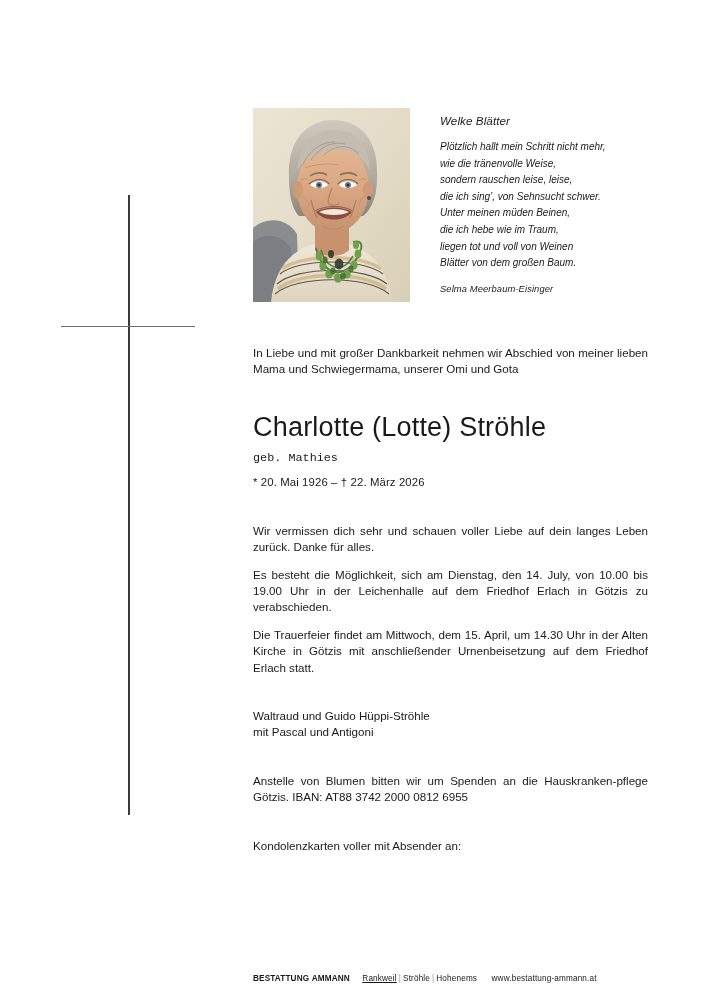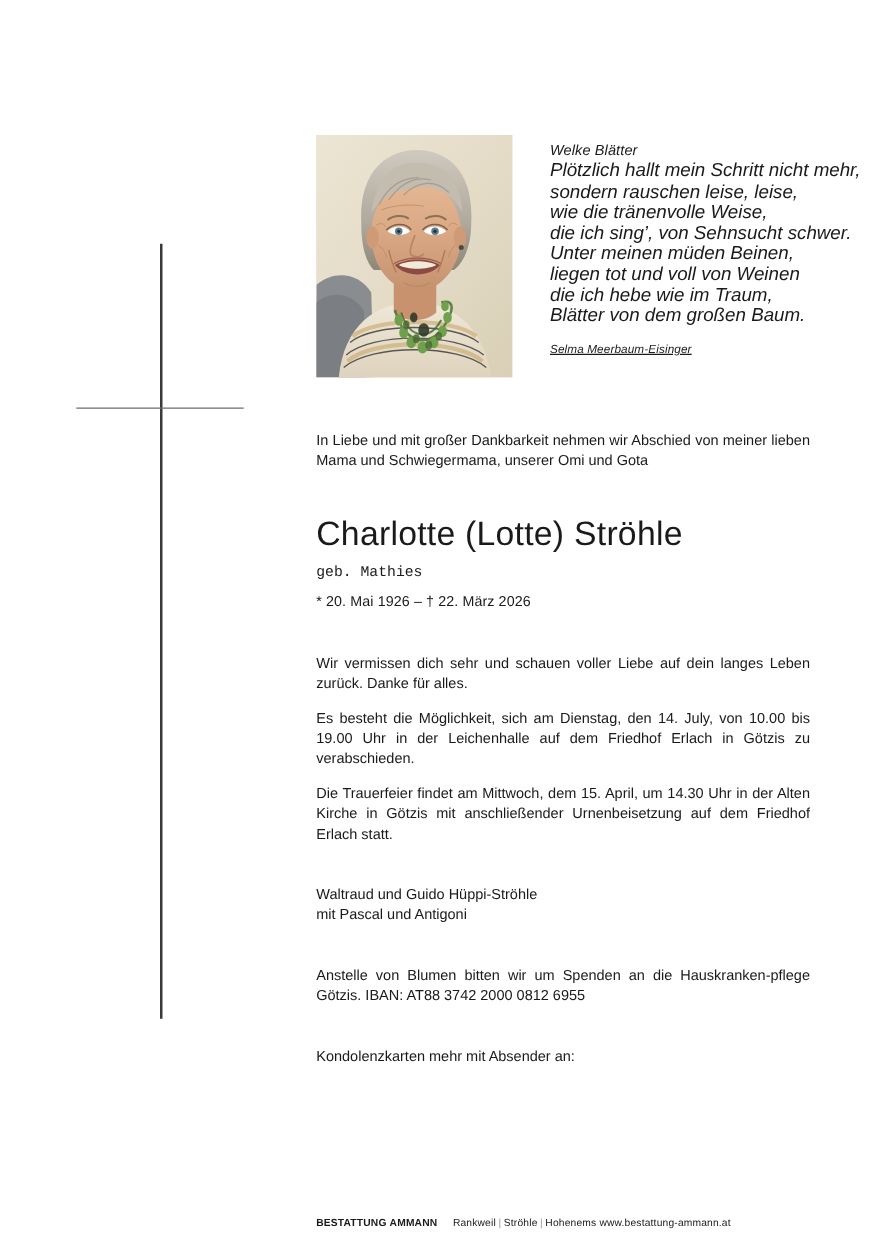--- a/index.html
+++ b/index.html
@@ -51,33 +51,33 @@
     position: absolute;
     left: 440px;
     top: 112px;
     width: 225px;
     font-style: italic;
     color: #1a1a1a;
   }
   .poem-title {
     font-size: 11.6px;
     line-height: 17px;
+    margin-bottom: 10px;
     letter-spacing: .1px;
   }
   .poem-line {
-    font-size: 15px;
+    font-size: 10px;
     line-height: 16.6px;
     white-space: nowrap;
   }
   .poem-author {
     font-size: 9.4px;
     line-height: 14px;
     margin-top: 10px;
     letter-spacing: .1px;
-    text-decoration: underline;
   }
 
   
   .content {
     position: absolute;
     left: 253px;
     top: 345px;
     width: 395px;
   }
 
@@ -124,22 +124,22 @@
     top: 973px;
     font-size: 8.2px;
     line-height: 12px;
     color: #1a1a1a;
     white-space: nowrap;
     letter-spacing: .15px;
   }
   .footer .brand-light { font-weight: 700; }
   .footer .brand-bold { font-weight: 700; }
   .footer .sep { margin: 0 2px; color: #9a9a9a; }
-  .footer .towns { margin-left: 10px; font-weight: 400; }
-  .footer .site { margin-left: 0; font-weight: 400; }
+  .footer .towns { margin-left: 10px; font-weight: 400; text-decoration: underline; }
+  .footer .site { margin-left: 12px; font-weight: 400; }
 </style>
 </head>
 <body>
 
 <div class="cross-vertical"></div>
 <div class="cross-horizontal"></div>
 
 <div class="portrait">
   <svg viewBox="0 0 157 194" preserveAspectRatio="xMidYMid slice">
     <defs>
@@ -258,26 +258,26 @@
         </g>
       </g>
     </g>
   </svg>
 </div>
 
 <div class="poem">
   <div class="poem-title">Welke Blätter</div>
   <div class="poem-body">
     <div class="poem-line">Plötzlich hallt mein Schritt nicht mehr,</div>
+    <div class="poem-line">wie die tränenvolle Weise,</div>
     <div class="poem-line">sondern rauschen leise, leise,</div>
-    <div class="poem-line">wie die tränenvolle Weise,</div>
     <div class="poem-line">die ich sing’, von Sehnsucht schwer.</div>
     <div class="poem-line">Unter meinen müden Beinen,</div>
+    <div class="poem-line">die ich hebe wie im Traum,</div>
     <div class="poem-line">liegen tot und voll von Weinen</div>
-    <div class="poem-line">die ich hebe wie im Traum,</div>
     <div class="poem-line">Blätter von dem großen Baum.</div>
   </div>
   <div class="poem-author">Selma Meerbaum-Eisinger</div>
 </div>
 
 <div class="content">
 
   <p class="para">In Liebe und mit großer Dankbarkeit nehmen wir Abschied von meiner lieben Mama und Schwiegermama, unserer Omi und Gota</p>
 
   <div class="gap-lg"></div>
@@ -303,21 +303,21 @@
     <p class="block-line">mit Pascal und Antigoni</p>
   </div>
 
   <div class="gap-lg"></div>
 
   <p class="para">Anstelle von Blumen bitten wir um Spenden an die Hauskranken-pflege Götzis.  IBAN:  AT88 3742 2000 0812 6955</p>
 
   <div class="gap-lg"></div>
 
   <div>
-    <p class="block-line">Kondolenzkarten mehr mit Absender an:</p>
+    <p class="block-line">Kondolenzkarten voller mit Absender an:</p>
   </div>
 
 </div>
 
 <div class="footer">
   <span class="brand-light">BESTATTUNG</span>
   <span class="brand-bold">AMMANN</span>
   <span class="towns">Rankweil</span><span class="sep">|</span><span>Ströhle</span><span class="sep">|</span><span>Hohenems</span>
   <span class="site">www.bestattung-ammann.at</span>
 </div>

